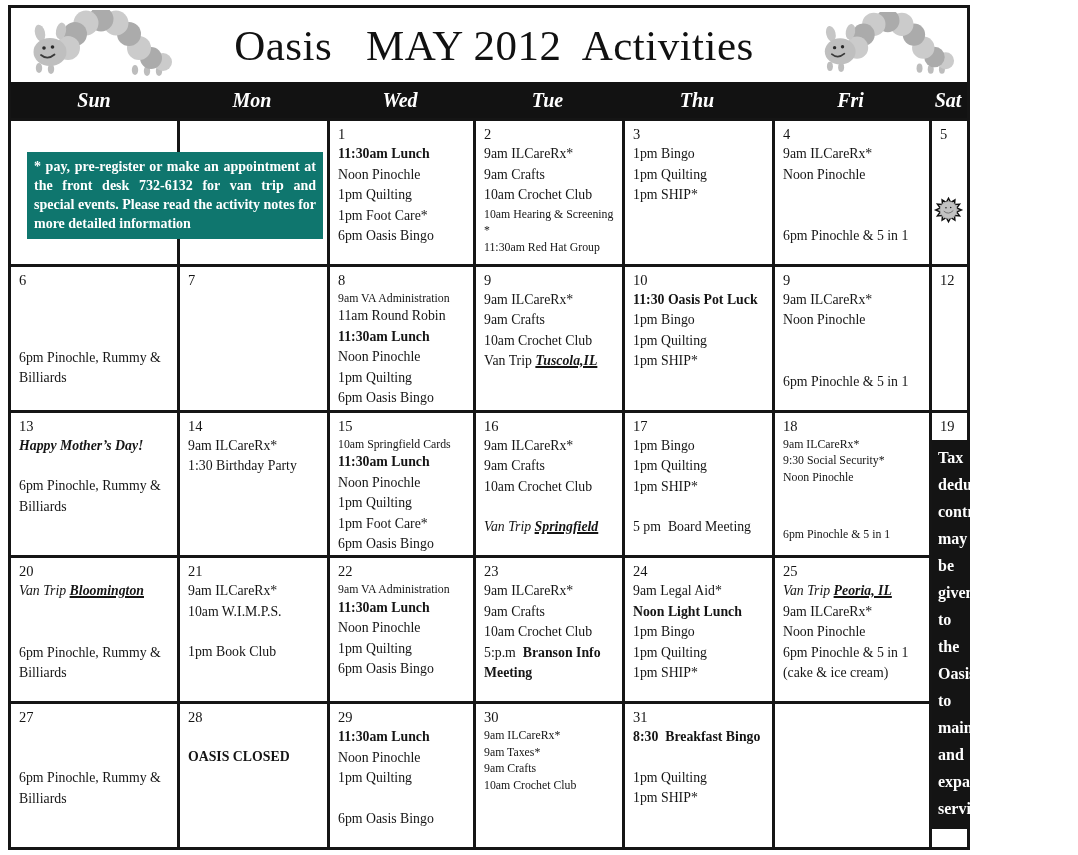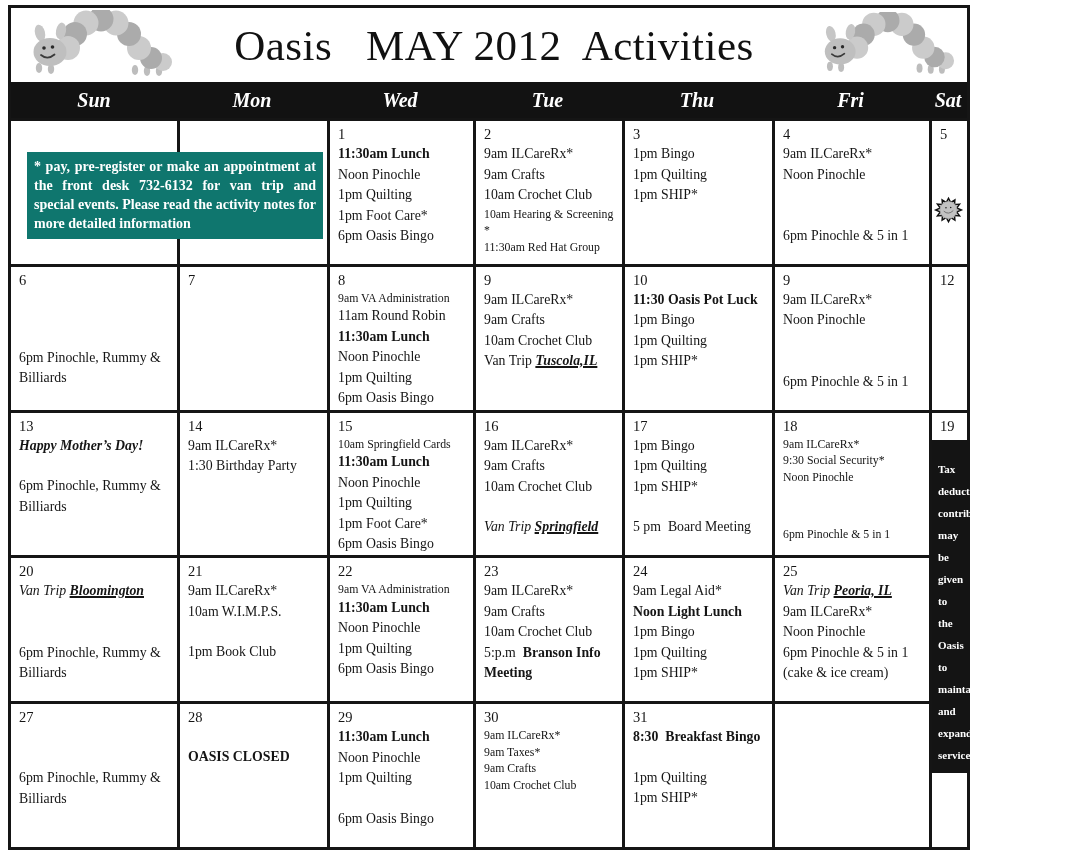--- a/index.html
+++ b/index.html
@@ -21,21 +21,21 @@
   .line.ln-s{line-height:16.5px;}
   .line.center{text-align:left;padding-right:12px;}
   .st-b{font-weight:bold;}
   .st-i{font-style:italic;}
   .st-u{text-decoration:underline;text-decoration-thickness:2px;}
   .st-s{font-size:11.8px;}
   .gap1{margin-top:20px;}
   .gap2{margin-top:41px;}
   .gap3{margin-top:58px;}
   .note-box{position:absolute;left:16px;top:31px;width:296px;box-sizing:border-box;background:#0f766e;color:#fff;font-weight:bold;font-size:14px;line-height:19px;text-align:justify;padding:5px 7px 6px;z-index:5;}
-  .tax-box{position:absolute;left:0;right:-3px;top:27px;background:#141414;color:#fff;font-weight:bold;font-size:11px;line-height:22px;text-align:justify;padding:18px 6px 7px;z-index:5;}
+  .tax-box{position:absolute;left:0;right:-3px;top:27px;background:#141414;color:#fff;font-weight:bold;font-size:16px;line-height:27px;text-align:justify;padding:4px 6px 7px;z-index:5;}
   .sun-wrap{display:flex;justify-content:center;margin-top:16px;}
 </style>
 </head>
 <body>
 
 <div class="calendar">
   <div class="title-bar">
     <span class="bug">
       <svg width="150" height="66" viewBox="0 0 150 66">
         <ellipse cx="112" cy="60" rx="3.2" ry="5" fill="#bdbdbd"></ellipse>

